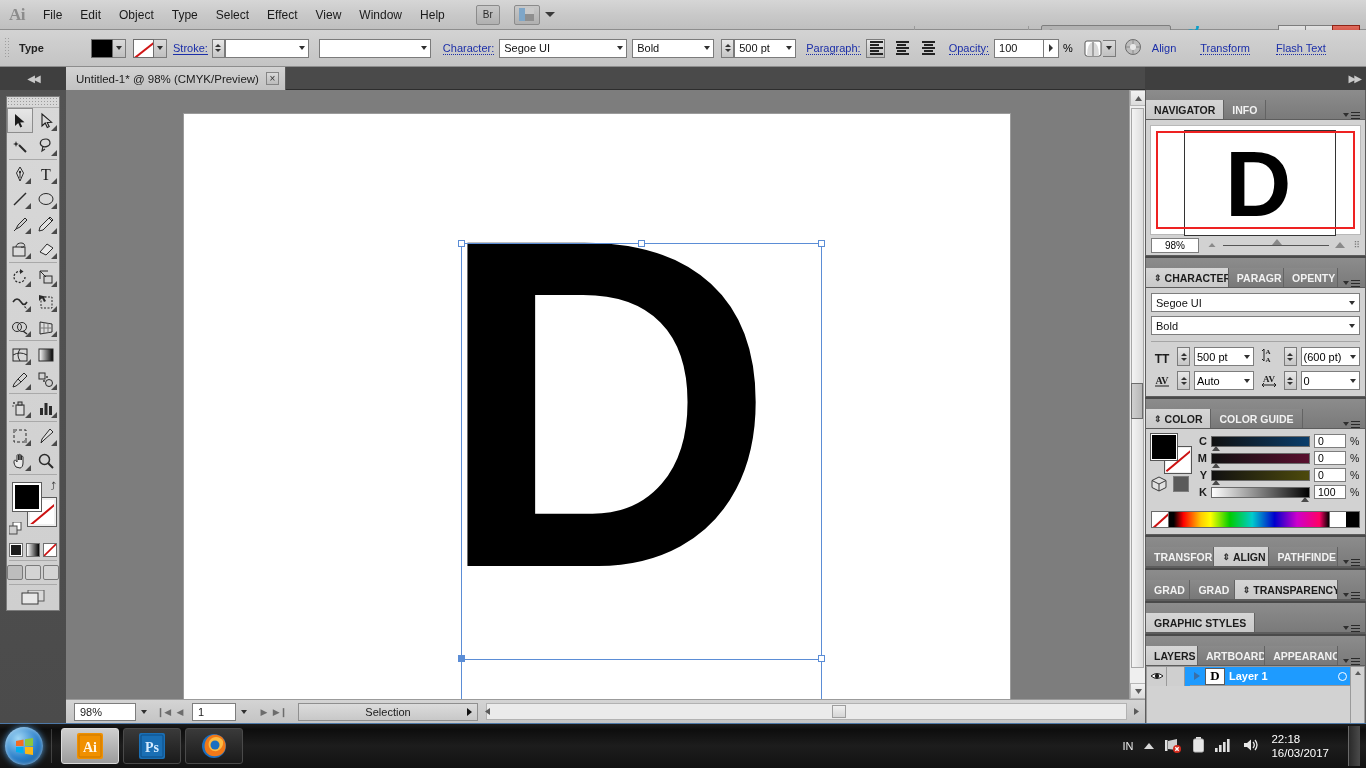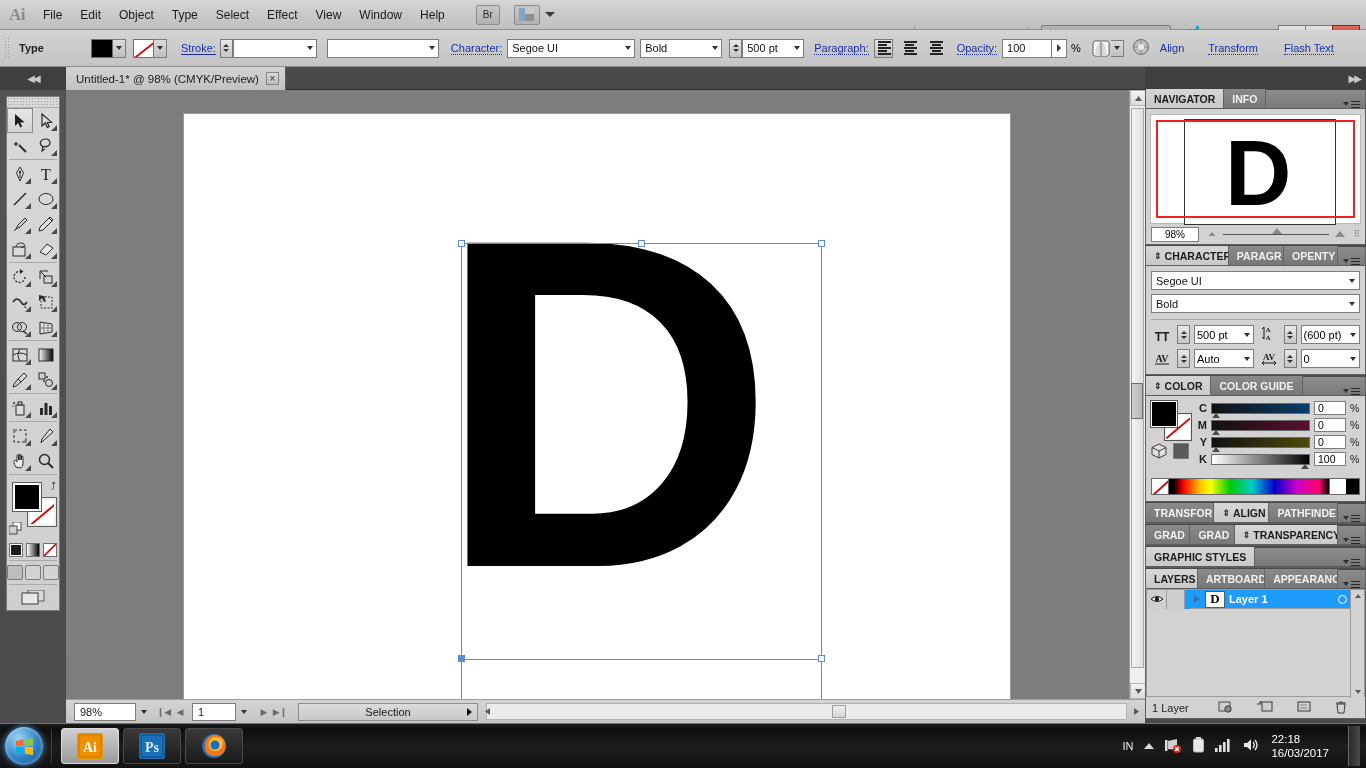--- a/index.html
+++ b/index.html
@@ -227,21 +227,21 @@
   .hsb-track { position:absolute; left: 420px; bottom:3px; right: 18px; height:17px; background:#ebebeb; border:1px solid #b2b2b2; }
   .hsb-thumb { position:absolute; left: 345px; top:1px; width: 14px; height: 13px; background:linear-gradient(to bottom,#f0f0f0,#d6d6d6); border:1px solid #9e9e9e; }
 
   
   .rightdock {
     position: absolute; right: 0; top: 90px; width: 221px; height: 633px;
     background: #4a4a4a;
   }
   .panel { background: #d2d2d2; border: 1px solid #5d5d5d; border-top: none; }
   .ptabs {
-    display:flex; align-items:flex-end; height: 19px;
+    display:flex; align-items:flex-end; height: 30px;
     background: linear-gradient(to bottom,#8c8c8c,#7a7a7a);
     border-bottom: 1px solid #5d5d5d;
   }
   .ptab {
     height: 19px; padding: 0 8px; display:flex; align-items:center;
     font-size: 10.5px; font-weight: bold; color:#f2f2f2;
     background: linear-gradient(to bottom,#8a8a8a,#787878);
     border-right: 1px solid #636363; white-space:nowrap; overflow:hidden;
   }
   .ptab.active { background: linear-gradient(to bottom,#d6d6d6,#c9c9c9); color:#1c1c1c; }
@@ -413,21 +413,21 @@
           <i class="tri-sm"></i>
         </div>
     </div>
     <div style="display:flex;align-items:center;margin-left:7px">
       <div class="swatch-stroke"></div>
       <div class="mini-arrow">
           <i class="tri-sm"></i>
         </div>
     </div>
 
-    <div class="cb-link solid" style="margin-left:14px">Stroke:</div>
+    <div class="cb-link solid" style="margin-left:6px">Stroke:</div>
     <div class="spin" style="margin-left:4px">
       <i class="tri-up-xs"></i>
         <i class="tri-dn-xs"></i>
     </div>
     <div class="cb-select" style="width:84px">
       <span></span>
       <i class="tri-sm"></i>
     </div>
     <div class="cb-select" style="width:112px;margin-left:10px">
       <span></span>

